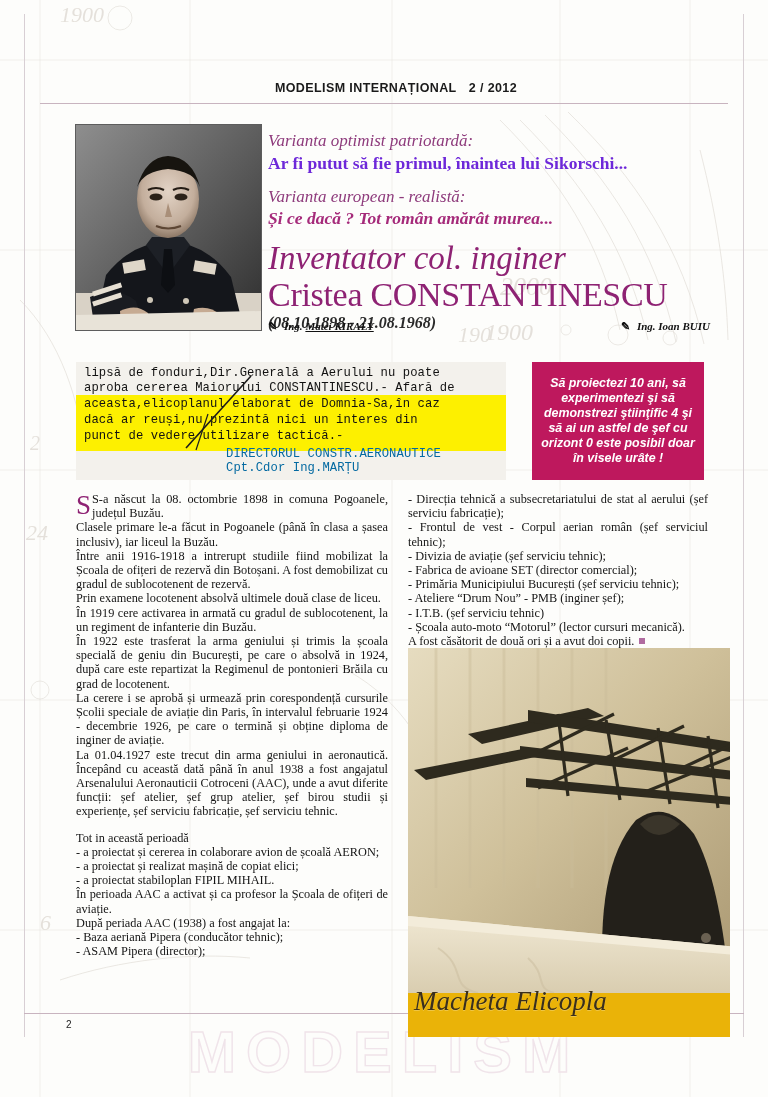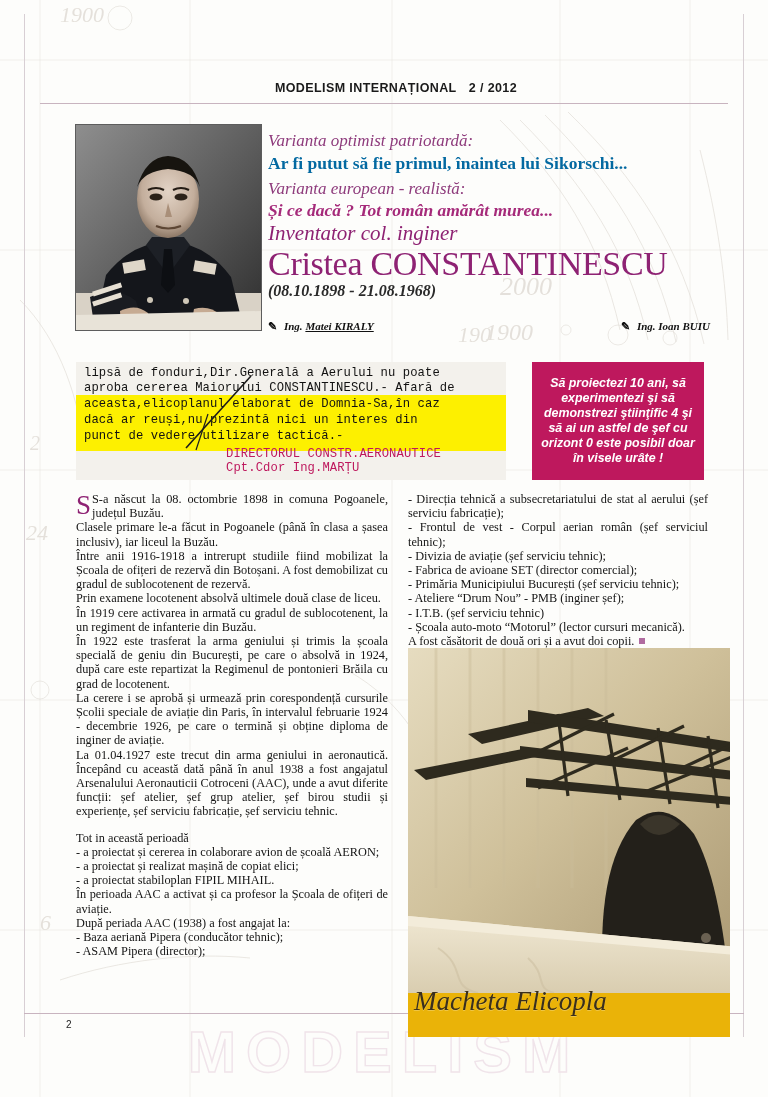--- a/index.html
+++ b/index.html
@@ -84,37 +84,38 @@
     font-family: "Liberation Serif", serif;
     font-style: italic;
     font-size: 17px;
     color: #8e3b7c;
     line-height: 1.28;
   }
   .kicker-bold {
     font-family: "Liberation Serif", serif;
     font-weight: bold;
     font-size: 17.5px;
-    color: #0369a1;
+    color: #6d28d9;
     line-height: 1.3;
-    margin-bottom: 3px;
+    margin-bottom: 11px;
   }
   .kicker-bold-i {
     font-family: "Liberation Serif", serif;
     font-weight: bold;
     font-style: italic;
     font-size: 17.5px;
     color: #a52a7a;
     line-height: 1.3;
   }
   .maintitle-1 {
     font-family: "Liberation Serif", serif;
     font-style: italic;
-    font-size: 21px;
+    font-size: 33px;
     color: #8e2273;
+    margin-top: 10px;
     line-height: 1.12;
   }
   .maintitle-2 {
     font-family: "Liberation Serif", serif;
     font-size: 34px;
     color: #8e2273;
     line-height: 1.05;
     letter-spacing: -.3px;
     white-space: nowrap;
   }
@@ -167,21 +168,21 @@
   .typedoc .hl {
     position: absolute;
     left: 0; right: 0;
     background: #fdf000;
   }
   .typedoc .sig {
     position: absolute;
     left: 150px;
     white-space: pre;
     line-height: 1;
-    color: #be185d;
+    color: #0369a1;
   }
   .typedoc .strike {
     position: absolute;
     left: 0; top: 0; width: 100%; height: 100%;
     pointer-events: none;
   }
 
   
   .callout {
     position: absolute;

